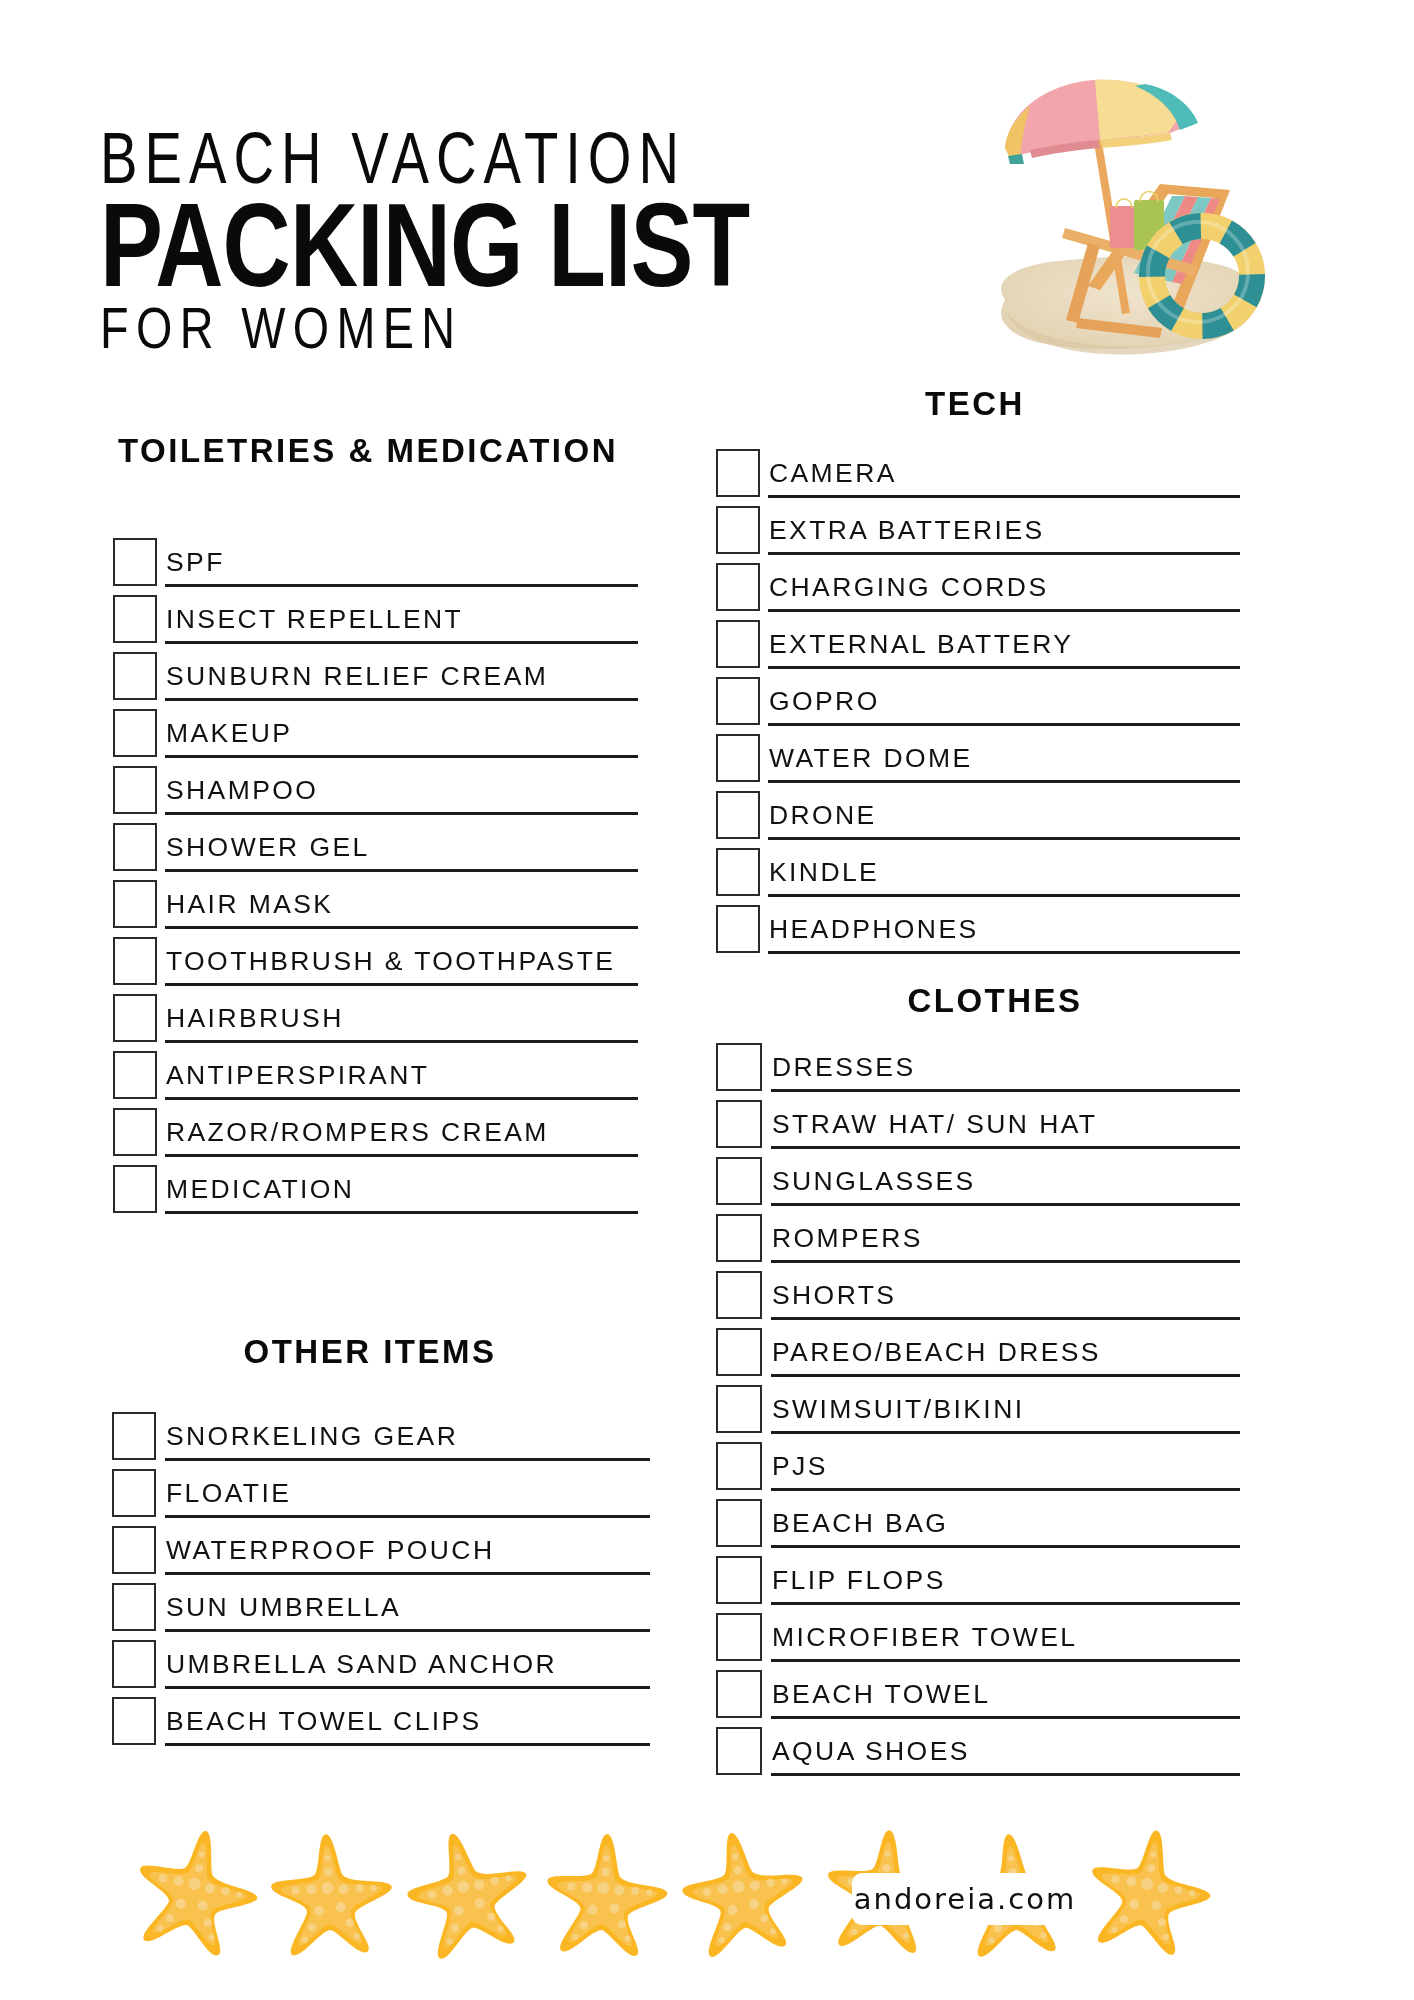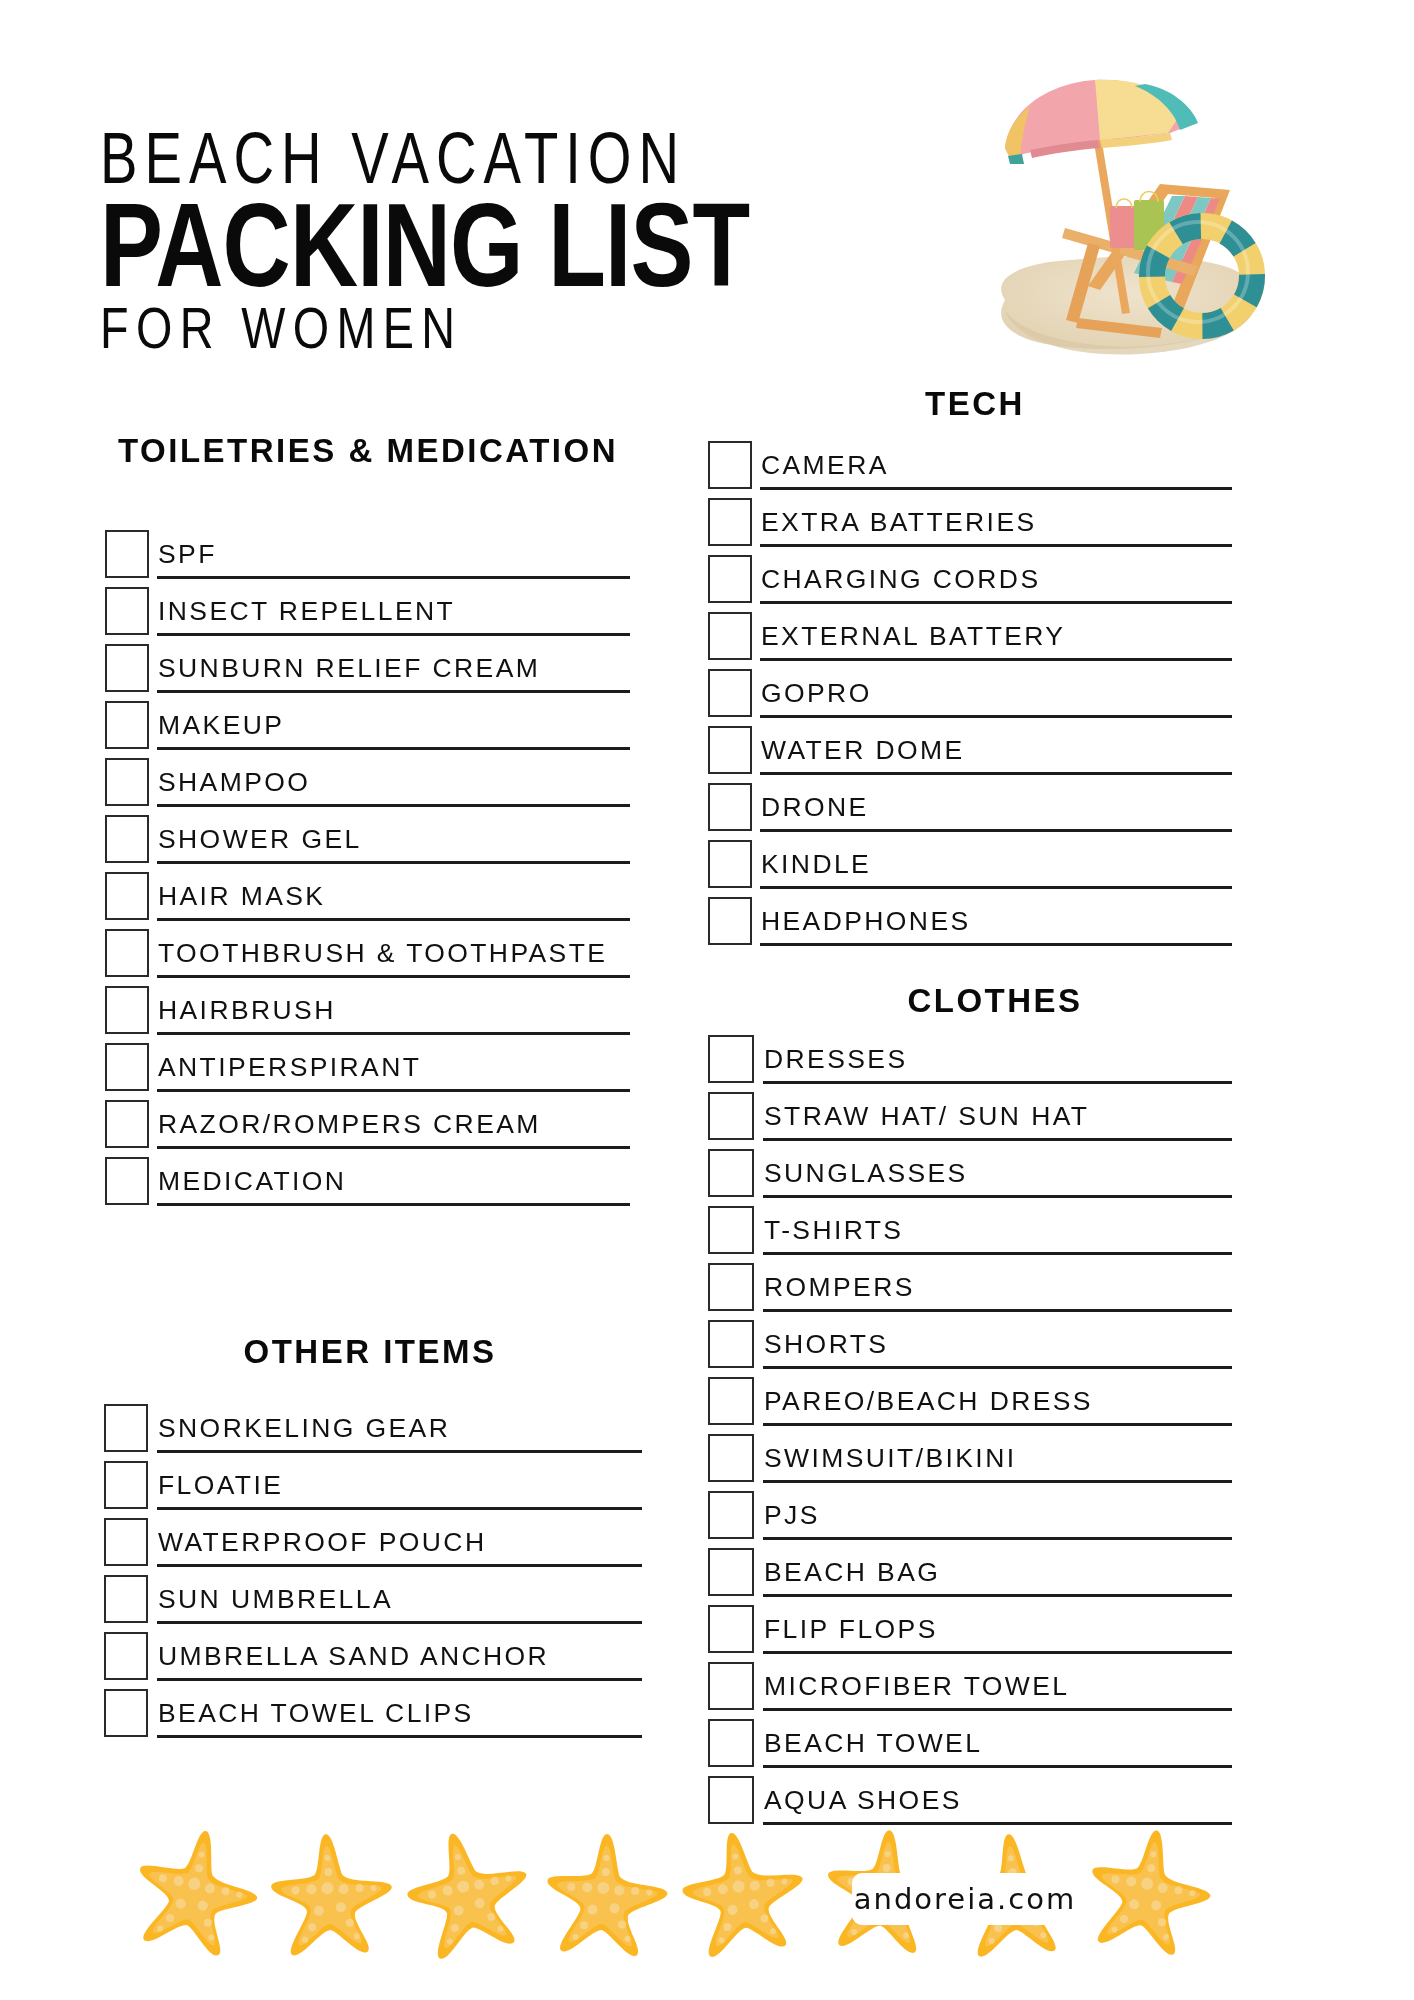--- a/index.html
+++ b/index.html
@@ -2,21 +2,21 @@
 <html><head>
 <meta charset="utf-8">
 <style>
   html, body { margin: 0; padding: 0; background: #ffffff; }
   body { width: 1414px; height: 2000px; position: relative; overflow: hidden; font-family: "Liberation Sans", "DejaVu Sans", sans-serif; color: #0b0b0b; }
   .title-line { position: absolute; left: 100px; white-space: nowrap; transform-origin: left top; color: #0a0a0a; line-height: 1; }
   #t1 { top: 122px; font-size: 72px; font-weight: 400; letter-spacing: 9px; transform: scaleX(0.78); }
   #t2 { top: 186px; font-size: 118px; font-weight: 700; letter-spacing: -1px; transform: scaleX(0.80); }
   #t3 { top: 300px; font-size: 57px; font-weight: 400; letter-spacing: 9px; transform: scaleX(0.82); }
   .heading { position: absolute; font-weight: 700; font-size: 33px; letter-spacing: 2.5px; line-height: 1; white-space: nowrap; transform: translateX(-50%); color: #0a0a0a; }
-  .list { position: absolute; margin: 0; padding: 0; list-style: none; text-align: right; }
+  .list { position: absolute; margin: 8px; padding: 0; list-style: none; text-align: right; }
   .row { position: relative; height: 57px; }
   .chk { position: absolute; left: 0; top: 0; width: 40px; height: 44px; border: 2px solid #2a2a2a; box-sizing: content-box; background: #fff; cursor: pointer; }
   .lbl { position: absolute; top: 9px; font-size: 26.5px; letter-spacing: 2.4px; line-height: 30px; white-space: nowrap; color: #111; }
   .rule { position: absolute; height: 2.5px; background: #1c1c1c; top: 46px; }
   .illus { position: absolute; left: 930px; top: 78px; width: 350px; height: 290px; }
   .stars { position: absolute; left: 0; top: 1826px; width: 1414px; height: 150px; }
   .site { position: absolute; left: 852px; top: 1873px; width: 226px; height: 52px; background: #fff; border-radius: 10px; display: flex; align-items: center; justify-content: center; font-family: "DejaVu Sans", sans-serif; font-size: 29px; letter-spacing: 2px; color: #111; }
 </style>
 </head>
 <body>
@@ -236,25 +236,20 @@
         <span class="rule" style="left:55px; width:469px"></span>
       </li>
     <li class="row">
         <span class="chk" style="width:42px"></span>
         <span class="lbl" style="left:56px">STRAW HAT/ SUN HAT</span>
         <span class="rule" style="left:55px; width:469px"></span>
       </li>
     <li class="row">
         <span class="chk" style="width:42px"></span>
         <span class="lbl" style="left:56px">SUNGLASSES</span>
-        <span class="rule" style="left:55px; width:469px"></span>
-      </li>
-    <li class="row">
-        <span class="chk" style="width:42px"></span>
-        <span class="lbl" style="left:56px">T-SHIRTS</span>
         <span class="rule" style="left:55px; width:469px"></span>
       </li>
     <li class="row">
         <span class="chk" style="width:42px"></span>
         <span class="lbl" style="left:56px">ROMPERS</span>
         <span class="rule" style="left:55px; width:469px"></span>
       </li>
     <li class="row">
         <span class="chk" style="width:42px"></span>
         <span class="lbl" style="left:56px">SHORTS</span>

